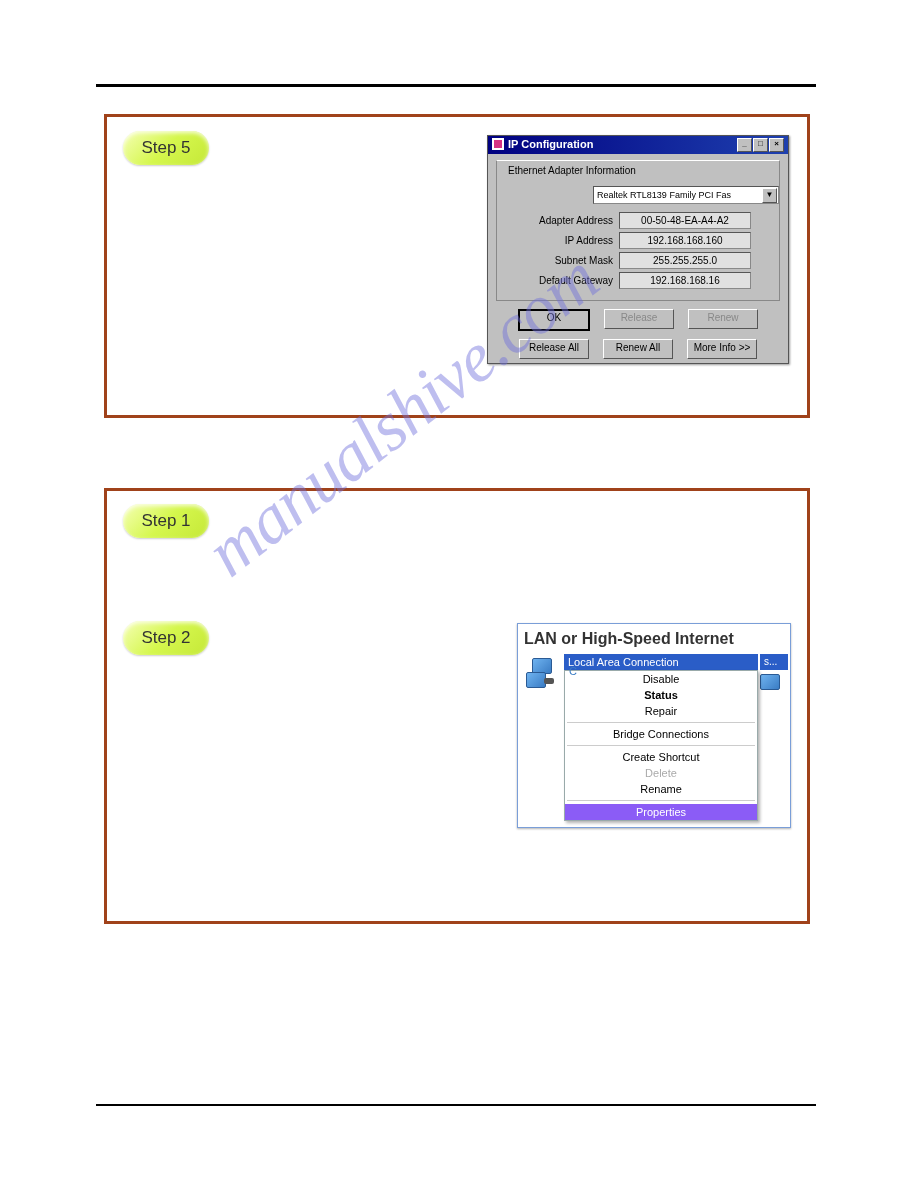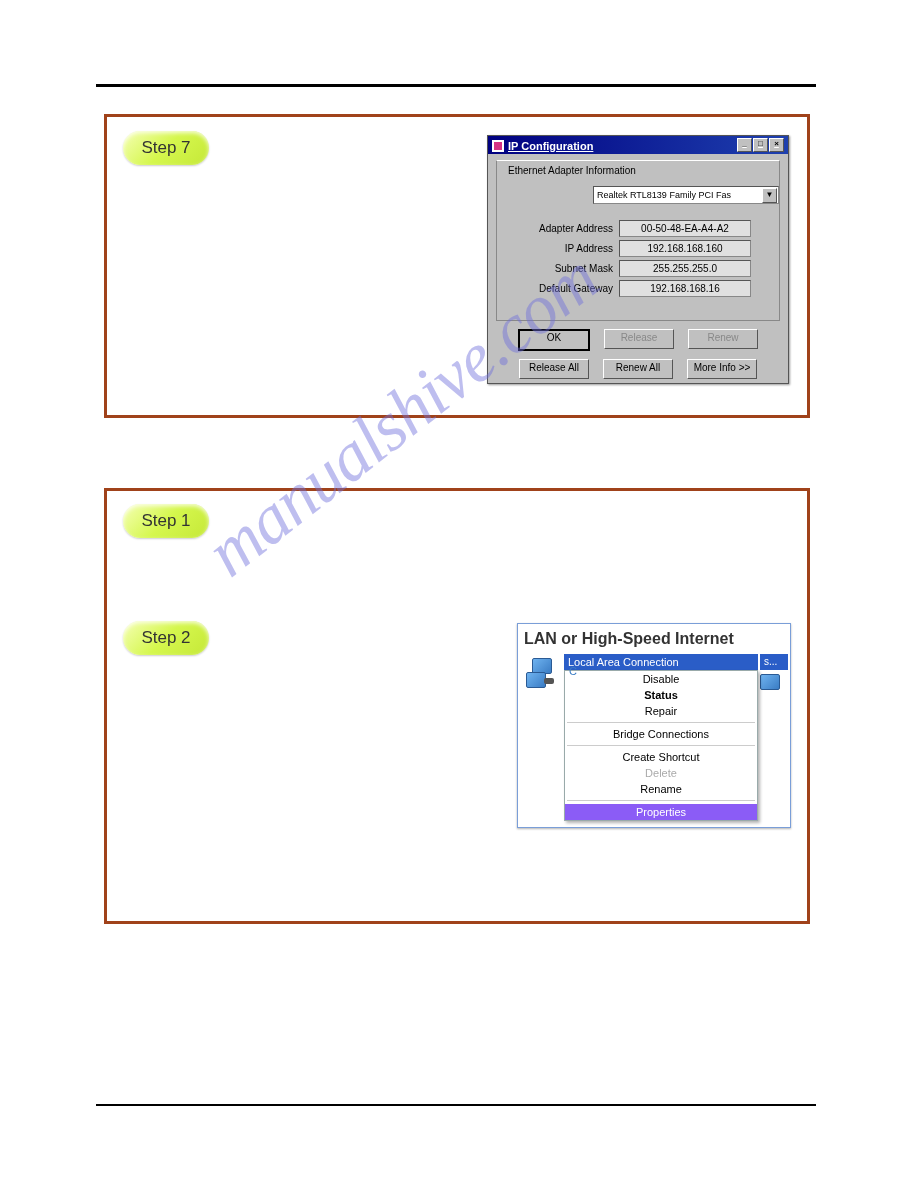--- a/index.html
+++ b/index.html
@@ -76,25 +76,24 @@
   background: #c0c0c0;
   border: 1px solid #555;
   box-shadow: 1px 1px 2px rgba(0,0,0,0.4);
   font-size: 10px;
 }
 .titlebar {
   background: linear-gradient(90deg, #000080 0%, #1e40af 100%);
   color: #fff;
   padding: 2px 4px;
   display: flex;
-  align-items: flex-end;
+  align-items: flex-start;
   justify-content: space-between;
   font-weight: bold;
   font-size: 11px;
-  text-decoration: underline;
 }
 .titlebar-left { display: flex; align-items: center; gap: 4px; }
 .title-icon {
   width: 12px; height: 12px;
   background: #fff;
   display: inline-block;
   position: relative;
 }
 .title-icon::before {
   content: "";
@@ -110,25 +109,25 @@
   border-right-color: #555; border-bottom-color: #555;
   font-size: 8px;
   line-height: 10px;
   text-align: center;
   color: #000;
 }
 .groupbox {
   margin: 6px 8px 4px 8px;
   border: 1px solid #888;
   border-top-color: #fff;
-  padding: 4px 6px 20px 6px;
+  padding: 4px 6px 8px 6px;
 }
 .group-title { font-size: 10px; margin: -10px 0 6px 2px; background: #c0c0c0; display: inline-block; padding: 0 3px; }
 .adapter-select {
-  margin: 4px 0 16px 90px;
+  margin: 4px 0 8px 90px;
   width: 180px;
   height: 16px;
   background: #fff;
   border: 1px solid #888;
   border-top-color: #555; border-left-color: #555;
   display: flex;
   align-items: center;
   justify-content: space-between;
   padding: 0 1px 0 3px;
   font-size: 9px;
@@ -292,21 +291,21 @@
   letter-spacing: -1px;
 }
 </style>
 </head>
 <body>
 
 <div class="page">
   <div class="top-line"></div>
 
   <div class="box box1">
-    <div class="step-pill step5">Step 7</div>
+    <div class="step-pill step5">Step 5</div>
 
     <div class="dialog">
       <div class="titlebar">
         <div class="titlebar-left">
           <span class="title-icon"></span>
           <span>IP Configuration</span>
         </div>
         <div class="title-buttons">
           <div class="title-btn">_</div>
           <div class="title-btn">□</div>

